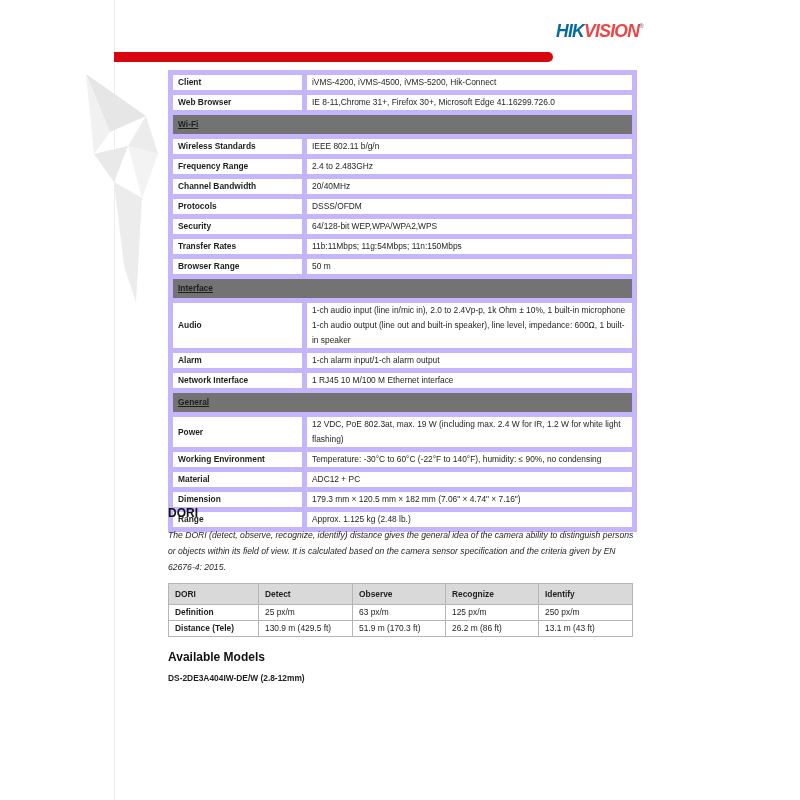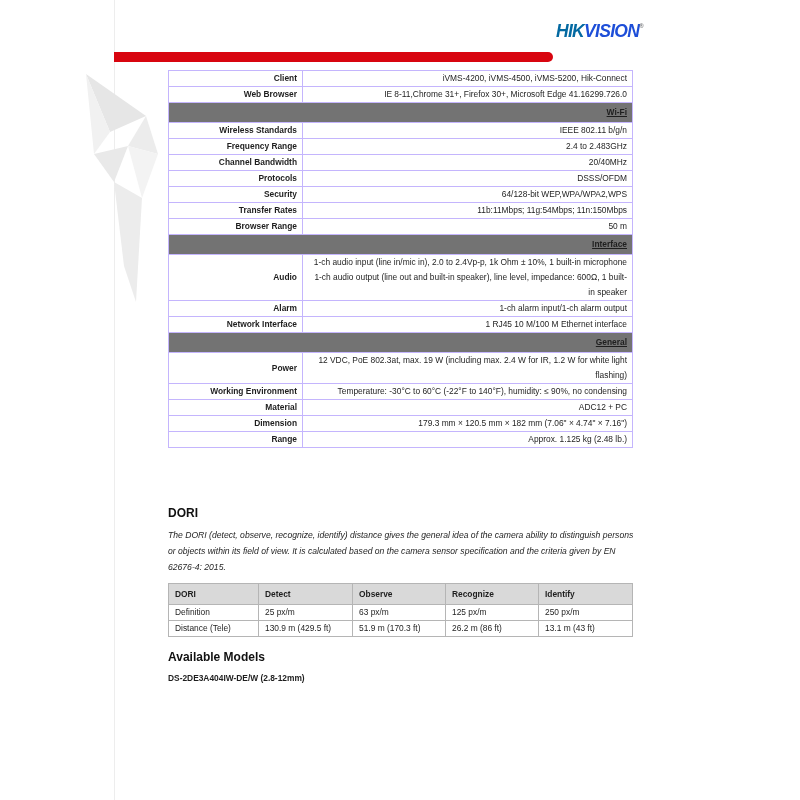--- a/index.html
+++ b/index.html
@@ -7,39 +7,39 @@
     width:800px;height:800px;background:#ffffff;
     font-family:"Liberation Sans", sans-serif;color:#1e1e1e;
     position:relative;overflow:hidden;
   }
   .page-edge{position:absolute;left:114px;top:0;width:1px;height:800px;background:#ededed;}
   .red-bar{position:absolute;left:114px;top:52px;width:439px;height:10px;
     background:#d8050f;border-radius:0 6px 6px 0;}
   .logo{position:absolute;top:21px;left:556px;font-style:italic;font-weight:bold;
     font-size:17.5px;letter-spacing:-0.7px;white-space:nowrap;}
   .logo .hik{color:#0369a1;}
-  .logo .vision{color:#1d4ed8;}
+  .logo .vision{color:#ef4444;}
   .logo .reg{font-size:6px;vertical-align:9px;color:#6e7073;font-style:normal;letter-spacing:0;}
   .watermark{position:absolute;left:84px;top:70px;}
 
   table{border-collapse:collapse;table-layout:fixed;}
   .spec-table{position:absolute;left:168px;top:70px;width:464px;font-size:8.4px;}
-  .spec-table td{border:1px solid #c4b5fd;padding:0 5px;line-height:15px;vertical-align:middle;text-align:right;}
+  .spec-table td{border:5px solid #c4b5fd;padding:0 5px;line-height:15px;vertical-align:middle;}
   .spec-table td.label{font-weight:bold;}
   .spec-table tr.section td{background:#737373;font-weight:bold;padding:2px 5px;text-decoration:underline;}
   .spec-table td.value{white-space:pre-line;}
 
   .dori-heading,.models-heading{position:absolute;left:168px;font-size:12px;font-weight:bold;color:#111;}
   .dori-heading{top:506px;}
   .dori-desc{position:absolute;left:168px;top:527px;width:468px;font-size:8.6px;line-height:16px;font-style:italic;}
   .dori-table{position:absolute;left:168px;top:583px;width:464px;font-size:8.4px;}
   .dori-table th,.dori-table td{border:1px solid #b5b5b5;padding:0 6px;line-height:15px;
     text-align:left;vertical-align:middle;}
   .dori-table th{background:#d9d9d9;padding:2.5px 6px;font-weight:bold;}
-  .dori-table td.row-label{font-weight:normal;}
+  .dori-table td.row-label{font-weight:bold;}
   .models-heading{top:650px;}
   .model-line{position:absolute;left:168px;top:673px;font-size:8.4px;font-weight:bold;}
 </style>
 </head>
 <body>
 
 <div class="page-edge"></div>
 
 <div class="red-bar"></div>
 

